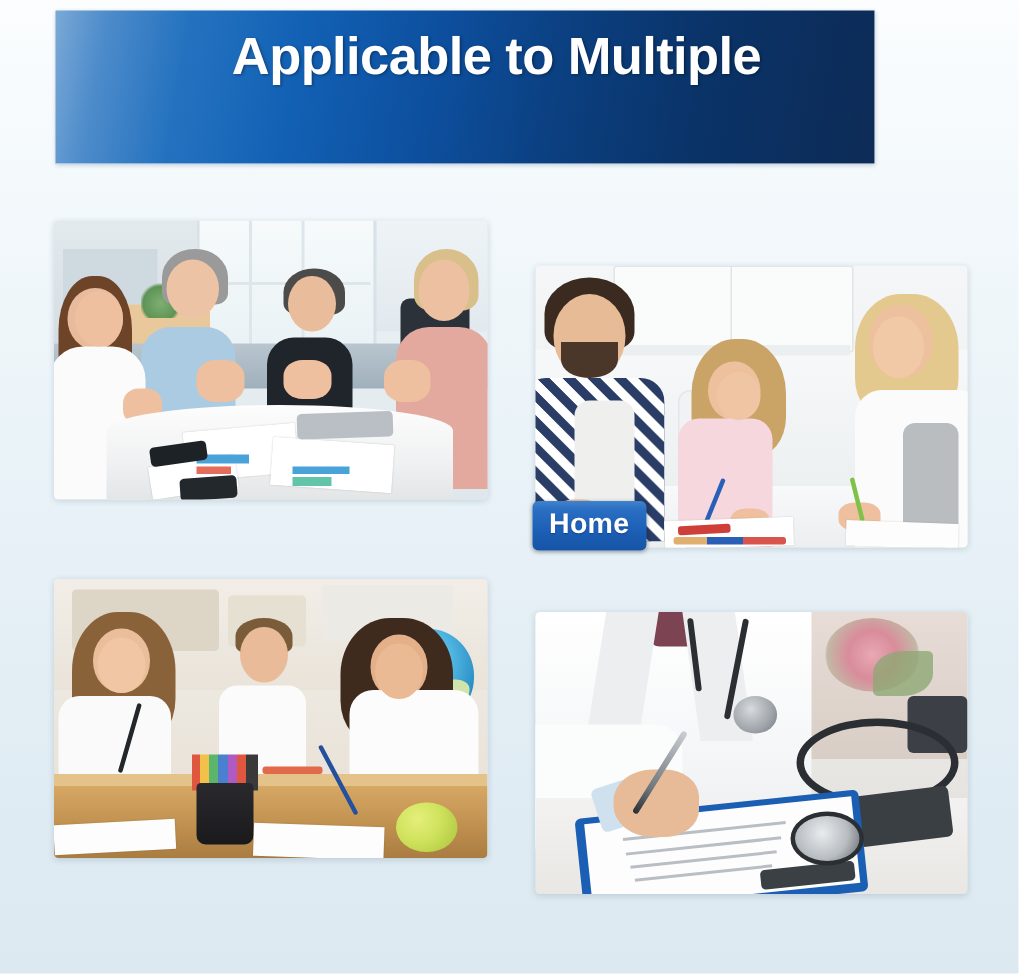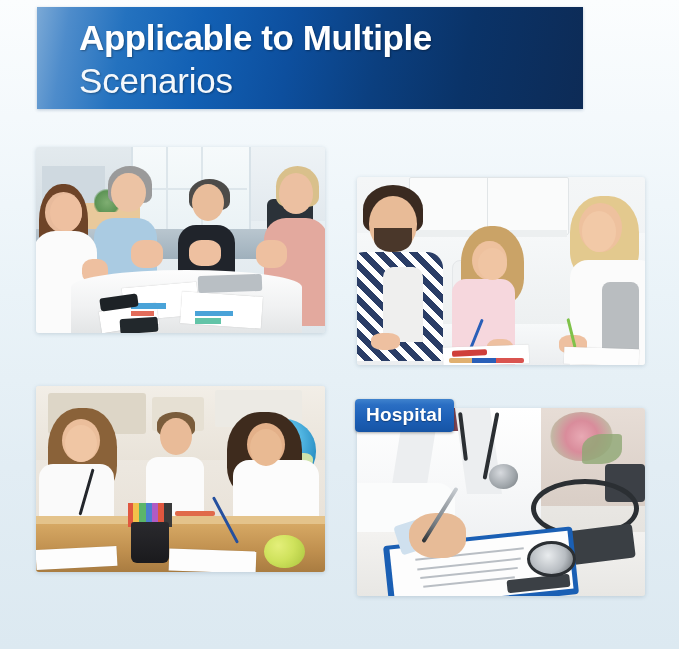--- a/index.html
+++ b/index.html
@@ -33,20 +33,21 @@
         #1260b4 30%,
         #0d4f9e 46%,
         #0b3f7f 62%,
         #0a3368 78%,
         #0d2b56 100%);
     box-shadow: 0 1px 3px rgba(20,60,110,0.25);
     overflow: hidden;
   }
   .banner-inner {
     padding: 9px 0 0 42px;
+    text-align: center;
   }
   .banner-line1 {
     color: #ffffff;
     font-size: 35px;
     font-weight: bold;
     letter-spacing: -0.4px;
     line-height: 43px;
     text-shadow: 1px 1px 2px rgba(0,0,0,0.35);
     white-space: nowrap;
   }
@@ -251,21 +252,20 @@
   .hs-dark { right:0; top:30%; width:14%; height:20%; background:#3c4046; border-radius:4px; }
 </style>
 </head>
 <body>
 
 <div class="page">
 
   <div class="banner">
     <div class="banner-inner">
       <div class="banner-line1">Applicable to Multiple</div>
-      <div class="banner-line2">Scenarios</div>
     </div>
   </div>
 
   <div class="card card-office">
     <div class="photo">
       <div class="scene">
         <div class="sh of-bg"></div>
         <div class="sh of-wallL"></div>
         <div class="sh of-wallR"></div>
         <div class="sh of-window"></div>
@@ -337,20 +337,21 @@
         <div class="sh hand hm-h2"></div>
         <div class="sh hand hm-h3"></div>
         <div class="sh hm-pen1"></div>
         <div class="sh hm-pen2"></div>
         <div class="sh hm-book1"></div>
         <div class="sh hm-book2"></div>
         <div class="sh hm-red"></div>
         <div class="sh hm-pencils"></div>
       </div>
     </div>
+    <div class="badge badge-home">Home</div>
   </div>
 
   <div class="card card-school">
     <div class="photo">
       <div class="scene">
         <div class="sh sc-bg"></div>
         <div class="sh sc-blur"></div>
         <div class="sh sc-shelf"></div>
         <div class="sh sc-shelf2"></div>
         <div class="sh sc-board"></div>
@@ -407,16 +408,15 @@
         <div class="sh hs-line hs-l2"></div>
         <div class="sh hs-line hs-l3"></div>
         <div class="sh hs-line hs-l4"></div>
         <div class="sh hs-clipclamp"></div>
         <div class="sh hs-gauge"></div>
         <div class="sh hs-cuff"></div>
         <div class="sh hs-hand"></div>
         <div class="sh hs-pen"></div>
       </div>
     </div>
-    <div class="badge badge-hospital">Hospital</div>
   </div>
 
 </div>
 
 </body></html>

